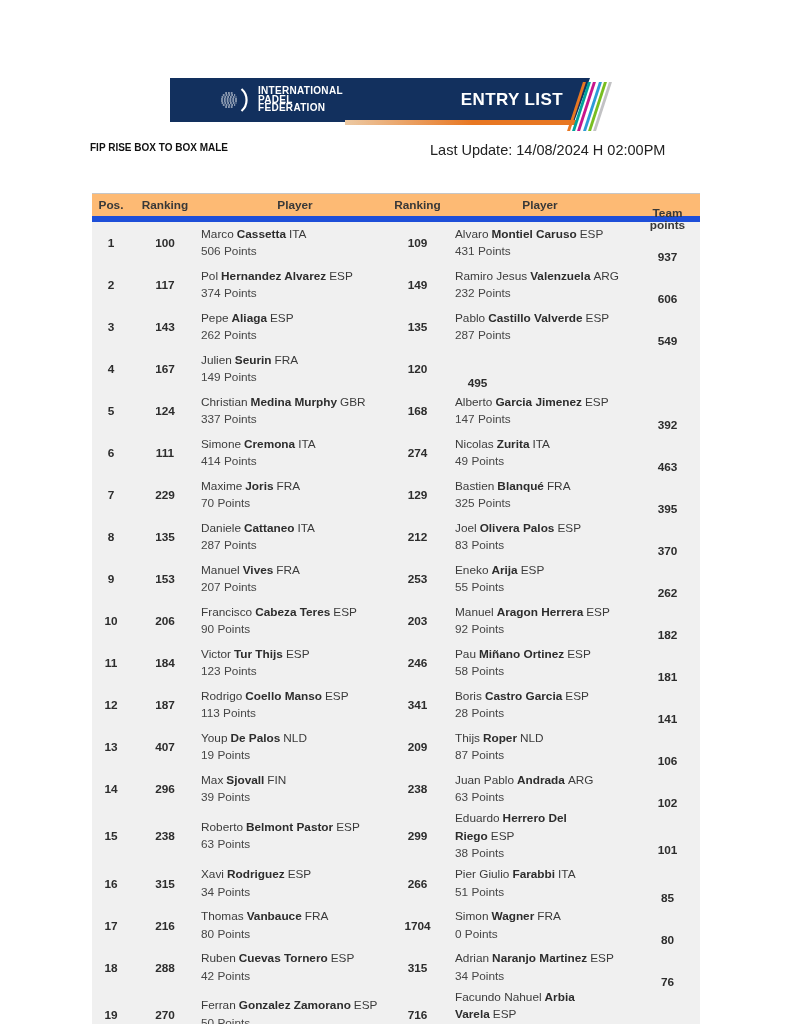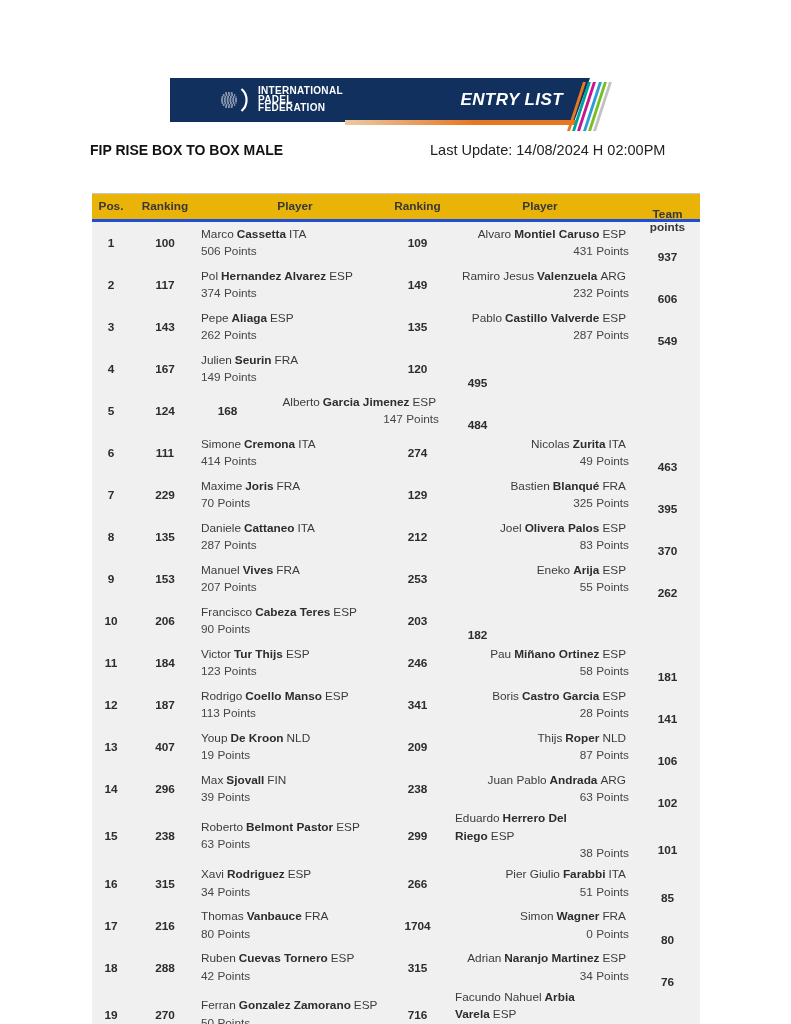--- a/index.html
+++ b/index.html
@@ -13,52 +13,52 @@
     position:absolute; left:170px; top:78px; width:420px; height:44px;
     background:#12305e;
     clip-path:polygon(0 0, 100% 0, calc(100% - 16px) 100%, 0 100%);
   }
   .logo { position:absolute; left:50px; top:7px; display:flex; align-items:center; }
   .logo svg { display:block; }
   .logo-text { margin-left:4px; color:#ffffff; font-size:10px; font-weight:bold;
                line-height:8.8px; letter-spacing:.3px; }
   .entry-list {
     position:absolute; right:27px; top:0; height:44px; display:flex; align-items:center;
-    color:#ffffff; font-size:17px; font-weight:800; font-style:italic; letter-spacing:.4px;
+    color:#ffffff; font-size:17px; font-weight:800; letter-spacing:.4px;
   }
   .orange-bar {
     position:absolute; left:345px; top:120px; width:232px; height:5px;
     clip-path:polygon(0 0, 100% 0, calc(100% - 2px) 100%, 0 100%);
   }
   .stripes { position:absolute; left:575px; top:82px; width:34px; height:49px; }
   .stripes span { position:absolute; top:0; height:100%; width:3px; transform:skewX(-18deg); }
 
   
-  .doc-title { position:absolute; left:90px; top:142px; font-size:14px; font-weight:bold; color:#111; }
+  .doc-title { position:absolute; left:90px; top:142px; font-size:10px; font-weight:bold; color:#111; }
   .last-update { position:absolute; left:430px; top:142px; font-size:14.5px; color:#222; }
 
   
   .etable { position:absolute; left:92px; top:193px; width:608px; font-size:11.8px; color:#3b3b3b; }
   .thead {
-    display:flex; align-items:center; height:29px; background:#eab308;
-    border-top:1px solid #c6c6c6; border-bottom:3px solid #1d4ed8;
+    display:flex; align-items:center; height:29px; background:#fdba74;
+    border-top:1px solid #c6c6c6; border-bottom:6px solid #1d4ed8;
     font-weight:bold; color:#383838; line-height:12.5px;
   }
   .trow { display:flex; min-height:36.8px; background:#f0f0f0; }
   .trow:last-child { min-height:50px; }
   .cell { display:flex; align-items:center; justify-content:center; text-align:center; }
   .c-pos   { width:38px; }
   .c-rank1 { width:70px; }
   .c-play1 { width:190px; }
   .c-rank2 { width:55px; }
   .c-play2 { width:190px; }
   .c-team  { width:65px;margin-top:28px; }
   .pcell { flex-direction:column; align-items:flex-start; justify-content:center;
            text-align:left; line-height:17.5px; padding-left:1px; }
-  .c-play2.pcell { padding-left:10px; padding-right:6px;align-items:flex-end; }
+  .c-play2.pcell { padding-left:10px; padding-right:6px; }
   .bold { font-weight:bold; color:#2d2d2d; }
   .num { font-weight:bold; color:#2d2d2d; }
   .pname span { margin-right:3px; }
   .ppoints { color:#464646; }
 </style>
 </head>
 <body>
 
 <div class="page">
 
@@ -162,26 +162,30 @@
       <div class="pname"><span>Julien</span><span class="bold">Seurin</span><span>FRA</span></div>
       <div class="ppoints">149 Points</div>
     </div>
     <div class="cell c-rank2 num">120</div>
     <div class="cell c-team num">495</div>
   </div>
 
   <div class="trow">
     <div class="cell c-pos num">5</div>
     <div class="cell c-rank1 num">124</div>
+    <div class="cell c-play1 pcell">
+      <div class="pname"><span>Christian</span><span class="bold">Medina Murphy</span><span>GBR</span></div>
+      <div class="ppoints">337 Points</div>
+    </div>
     <div class="cell c-rank2 num">168</div>
     <div class="cell c-play2 pcell">
       <div class="pname"><span>Alberto</span><span class="bold">Garcia Jimenez</span><span>ESP</span></div>
       <div class="ppoints">147 Points</div>
     </div>
-    <div class="cell c-team num">484</div>
+    <div class="cell c-team num">392</div>
   </div>
 
   <div class="trow">
     <div class="cell c-pos num">6</div>
     <div class="cell c-rank1 num">111</div>
     <div class="cell c-play1 pcell">
       <div class="pname"><span>Simone</span><span class="bold">Cremona</span><span>ITA</span></div>
       <div class="ppoints">414 Points</div>
     </div>
     <div class="cell c-rank2 num">274</div>
@@ -238,20 +242,24 @@
   </div>
 
   <div class="trow">
     <div class="cell c-pos num">10</div>
     <div class="cell c-rank1 num">206</div>
     <div class="cell c-play1 pcell">
       <div class="pname"><span>Francisco</span><span class="bold">Cabeza Teres</span><span>ESP</span></div>
       <div class="ppoints">90 Points</div>
     </div>
     <div class="cell c-rank2 num">203</div>
+    <div class="cell c-play2 pcell">
+      <div class="pname"><span>Manuel</span><span class="bold">Aragon Herrera</span><span>ESP</span></div>
+      <div class="ppoints">92 Points</div>
+    </div>
     <div class="cell c-team num">182</div>
   </div>
 
   <div class="trow">
     <div class="cell c-pos num">11</div>
     <div class="cell c-rank1 num">184</div>
     <div class="cell c-play1 pcell">
       <div class="pname"><span>Victor</span><span class="bold">Tur Thijs</span><span>ESP</span></div>
       <div class="ppoints">123 Points</div>
     </div>
@@ -275,21 +283,21 @@
       <div class="pname"><span>Boris</span><span class="bold">Castro Garcia</span><span>ESP</span></div>
       <div class="ppoints">28 Points</div>
     </div>
     <div class="cell c-team num">141</div>
   </div>
 
   <div class="trow">
     <div class="cell c-pos num">13</div>
     <div class="cell c-rank1 num">407</div>
     <div class="cell c-play1 pcell">
-      <div class="pname"><span>Youp</span><span class="bold">De Kroon</span><span>NLD</span></div>
+      <div class="pname"><span>Youp</span><span class="bold">De Palos</span><span>NLD</span></div>
       <div class="ppoints">19 Points</div>
     </div>
     <div class="cell c-rank2 num">209</div>
     <div class="cell c-play2 pcell">
       <div class="pname"><span>Thijs</span><span class="bold">Roper</span><span>NLD</span></div>
       <div class="ppoints">87 Points</div>
     </div>
     <div class="cell c-team num">106</div>
   </div>
 

